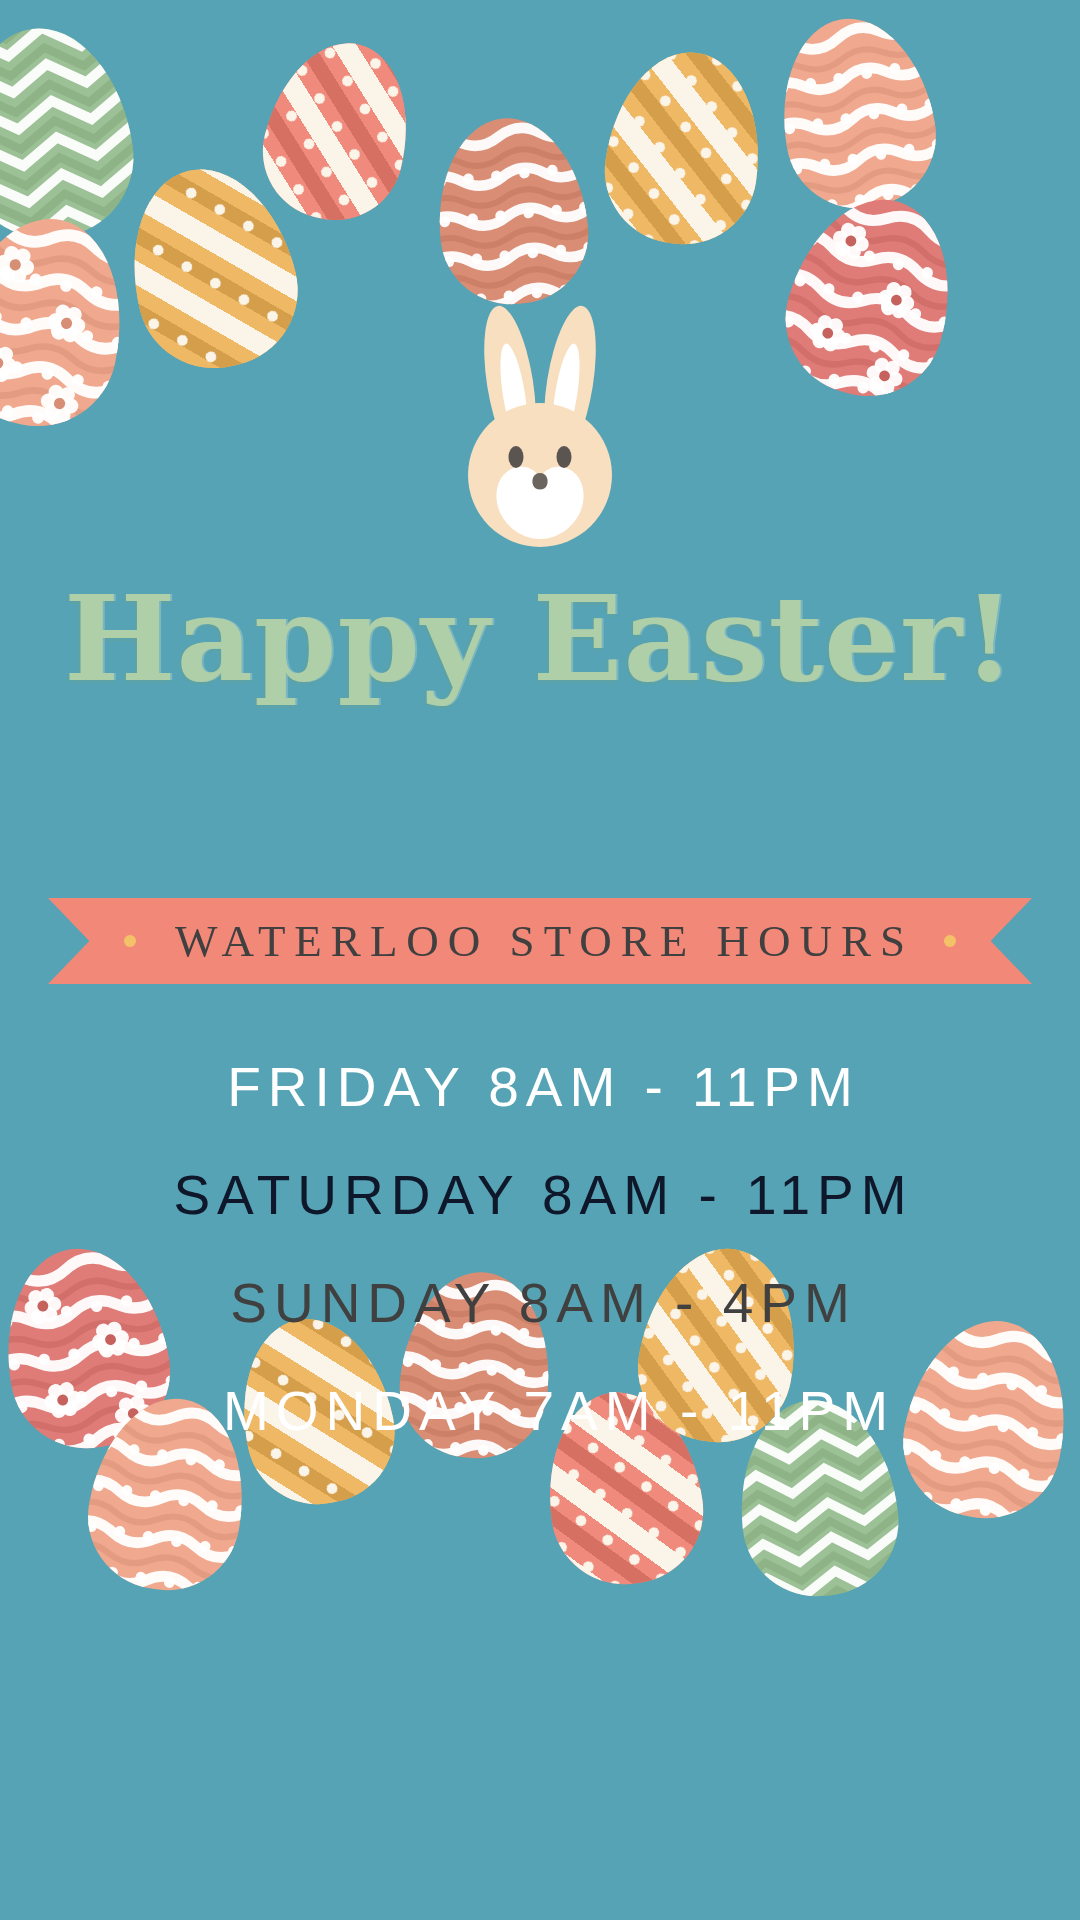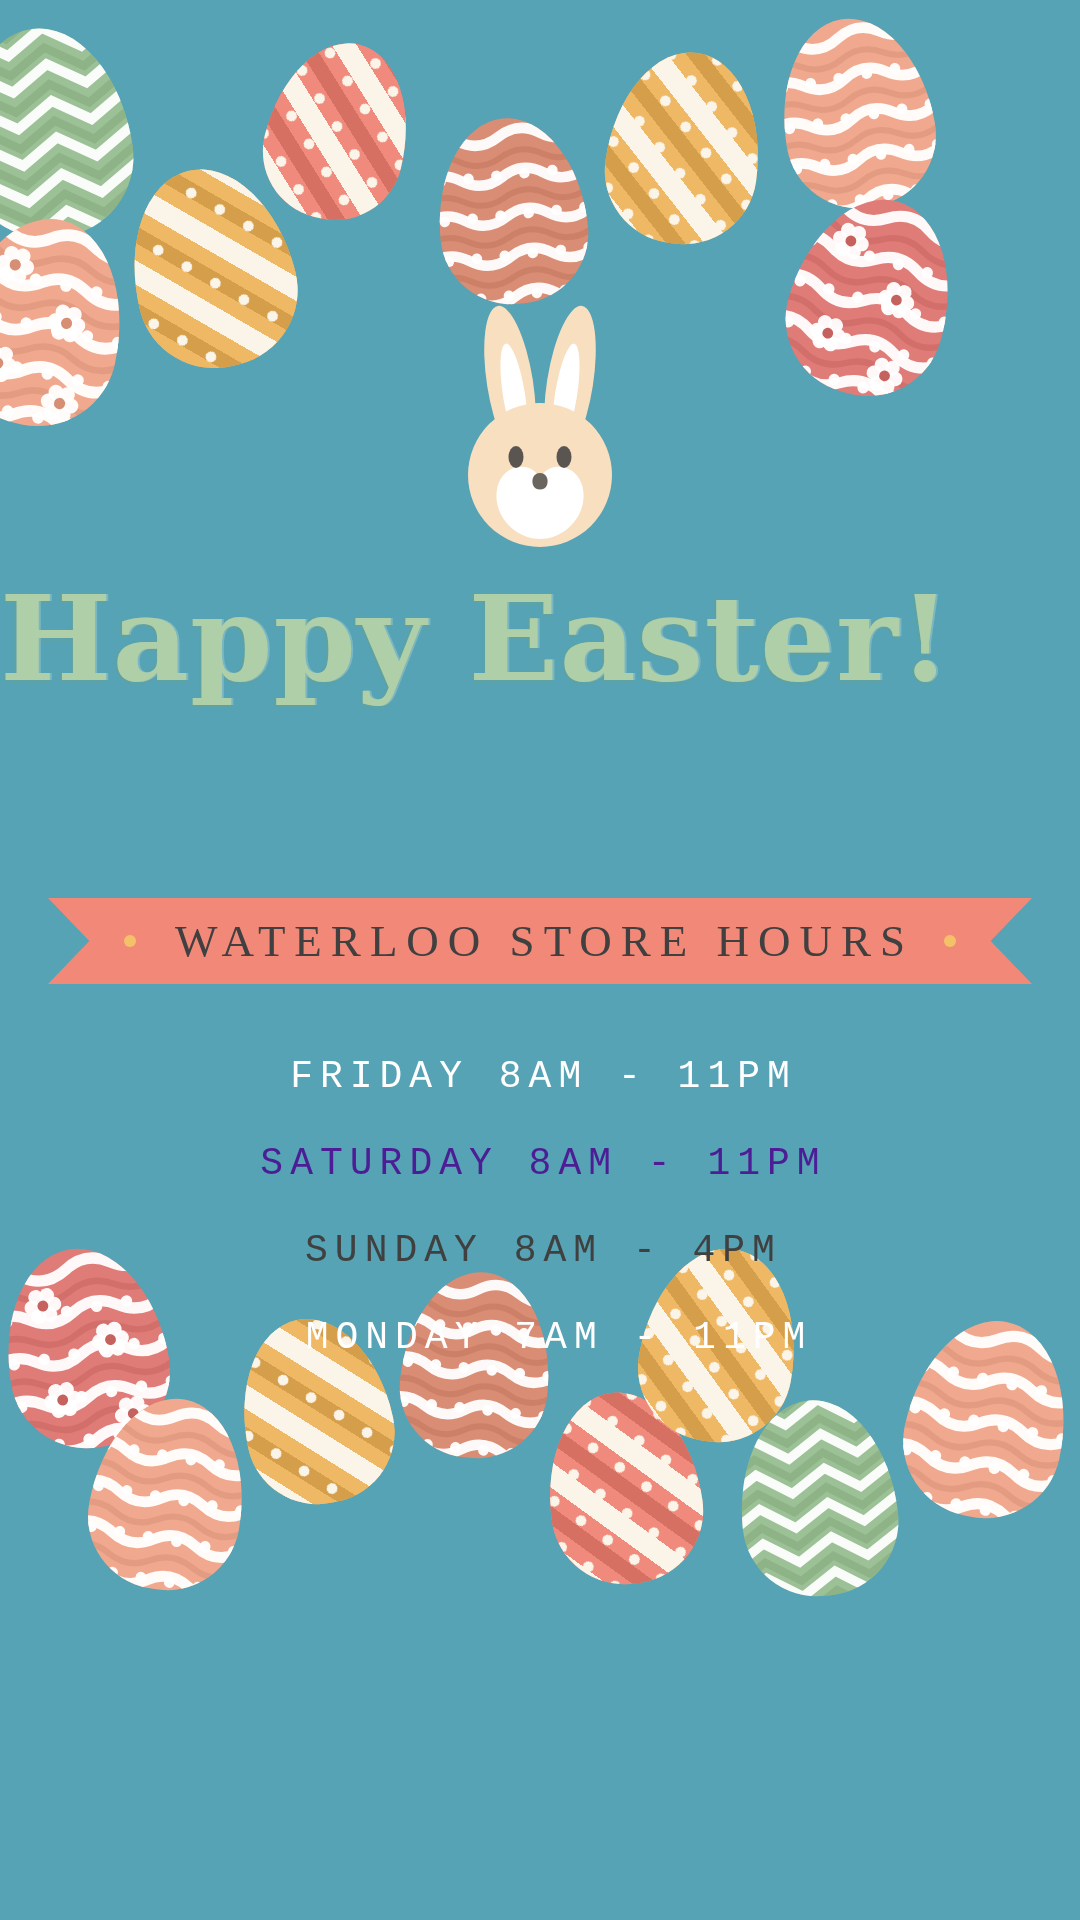--- a/index.html
+++ b/index.html
@@ -46,20 +46,21 @@
     width: 200px;
     height: 260px;
   }
 
   
   #title {
     position: absolute;
     left: 0;
     right: 0;
     top: 580px;
+    text-align: center;
     color: #AFCFA9;
     font-size: 118px;
     line-height: 1.0;
     font-weight: 700;
     font-family: "DejaVu Serif", "Liberation Serif", serif;
     letter-spacing: 1px;
     text-shadow:
       2px 0 0 rgba(255,255,255,0.22),
      -2px 0 0 rgba(120,160,120,0.25),
       0 3px 0 rgba(120,160,120,0.18);
@@ -112,25 +113,25 @@
   
   #hours {
     position: absolute;
     left: 0;
     right: 0;
     top: 1055px;
     text-align: center;
   }
   .hour-line {
     color: #FFFFFF;
-    font-size: 38px;
+    font-size: 55px;
     letter-spacing: 7px;
     text-indent: 7px;
     margin: 0 0 44px 0;
-    font-family: Liberation Mono, monospace;
+    font-family: Liberation Sans, sans-serif;
     white-space: nowrap;
   }
   .hour-line:last-child { margin-bottom: 0; margin-left: 31px; }
 </style>
 </head>
 <body>
 
 <div id="poster" style="background: rgb(85, 163, 180);">
 
   <div id="egg-layer">
@@ -610,18 +611,18 @@
 
   <div id="banner-wrap">
     <div id="banner" class="right-notch" style="background: rgb(242, 136, 120);"></div>
     <span class="banner-dot left" style="background: rgb(243, 194, 104);"></span>
     <span class="banner-dot right" style="background: rgb(243, 194, 104);"></span>
     <div id="banner-text" style="color: #404040;">WATERLOO STORE HOURS</div>
   </div>
 
   <div id="hours">
     <div class="hour-line" style="color: rgb(255, 255, 255);">FRIDAY 8AM - 11PM</div>
-    <div class="hour-line" style="color: #4c1d95;">SATURDAY 8AM - 11PM</div>
+    <div class="hour-line" style="color: #0f172a;">SATURDAY 8AM - 11PM</div>
     <div class="hour-line" style="color: #404040;">SUNDAY 8AM - 4PM</div>
     <div class="hour-line" style="color: rgb(255, 255, 255);">MONDAY 7AM - 11PM</div>
   </div>
 
 </div>
 
 </body></html>

